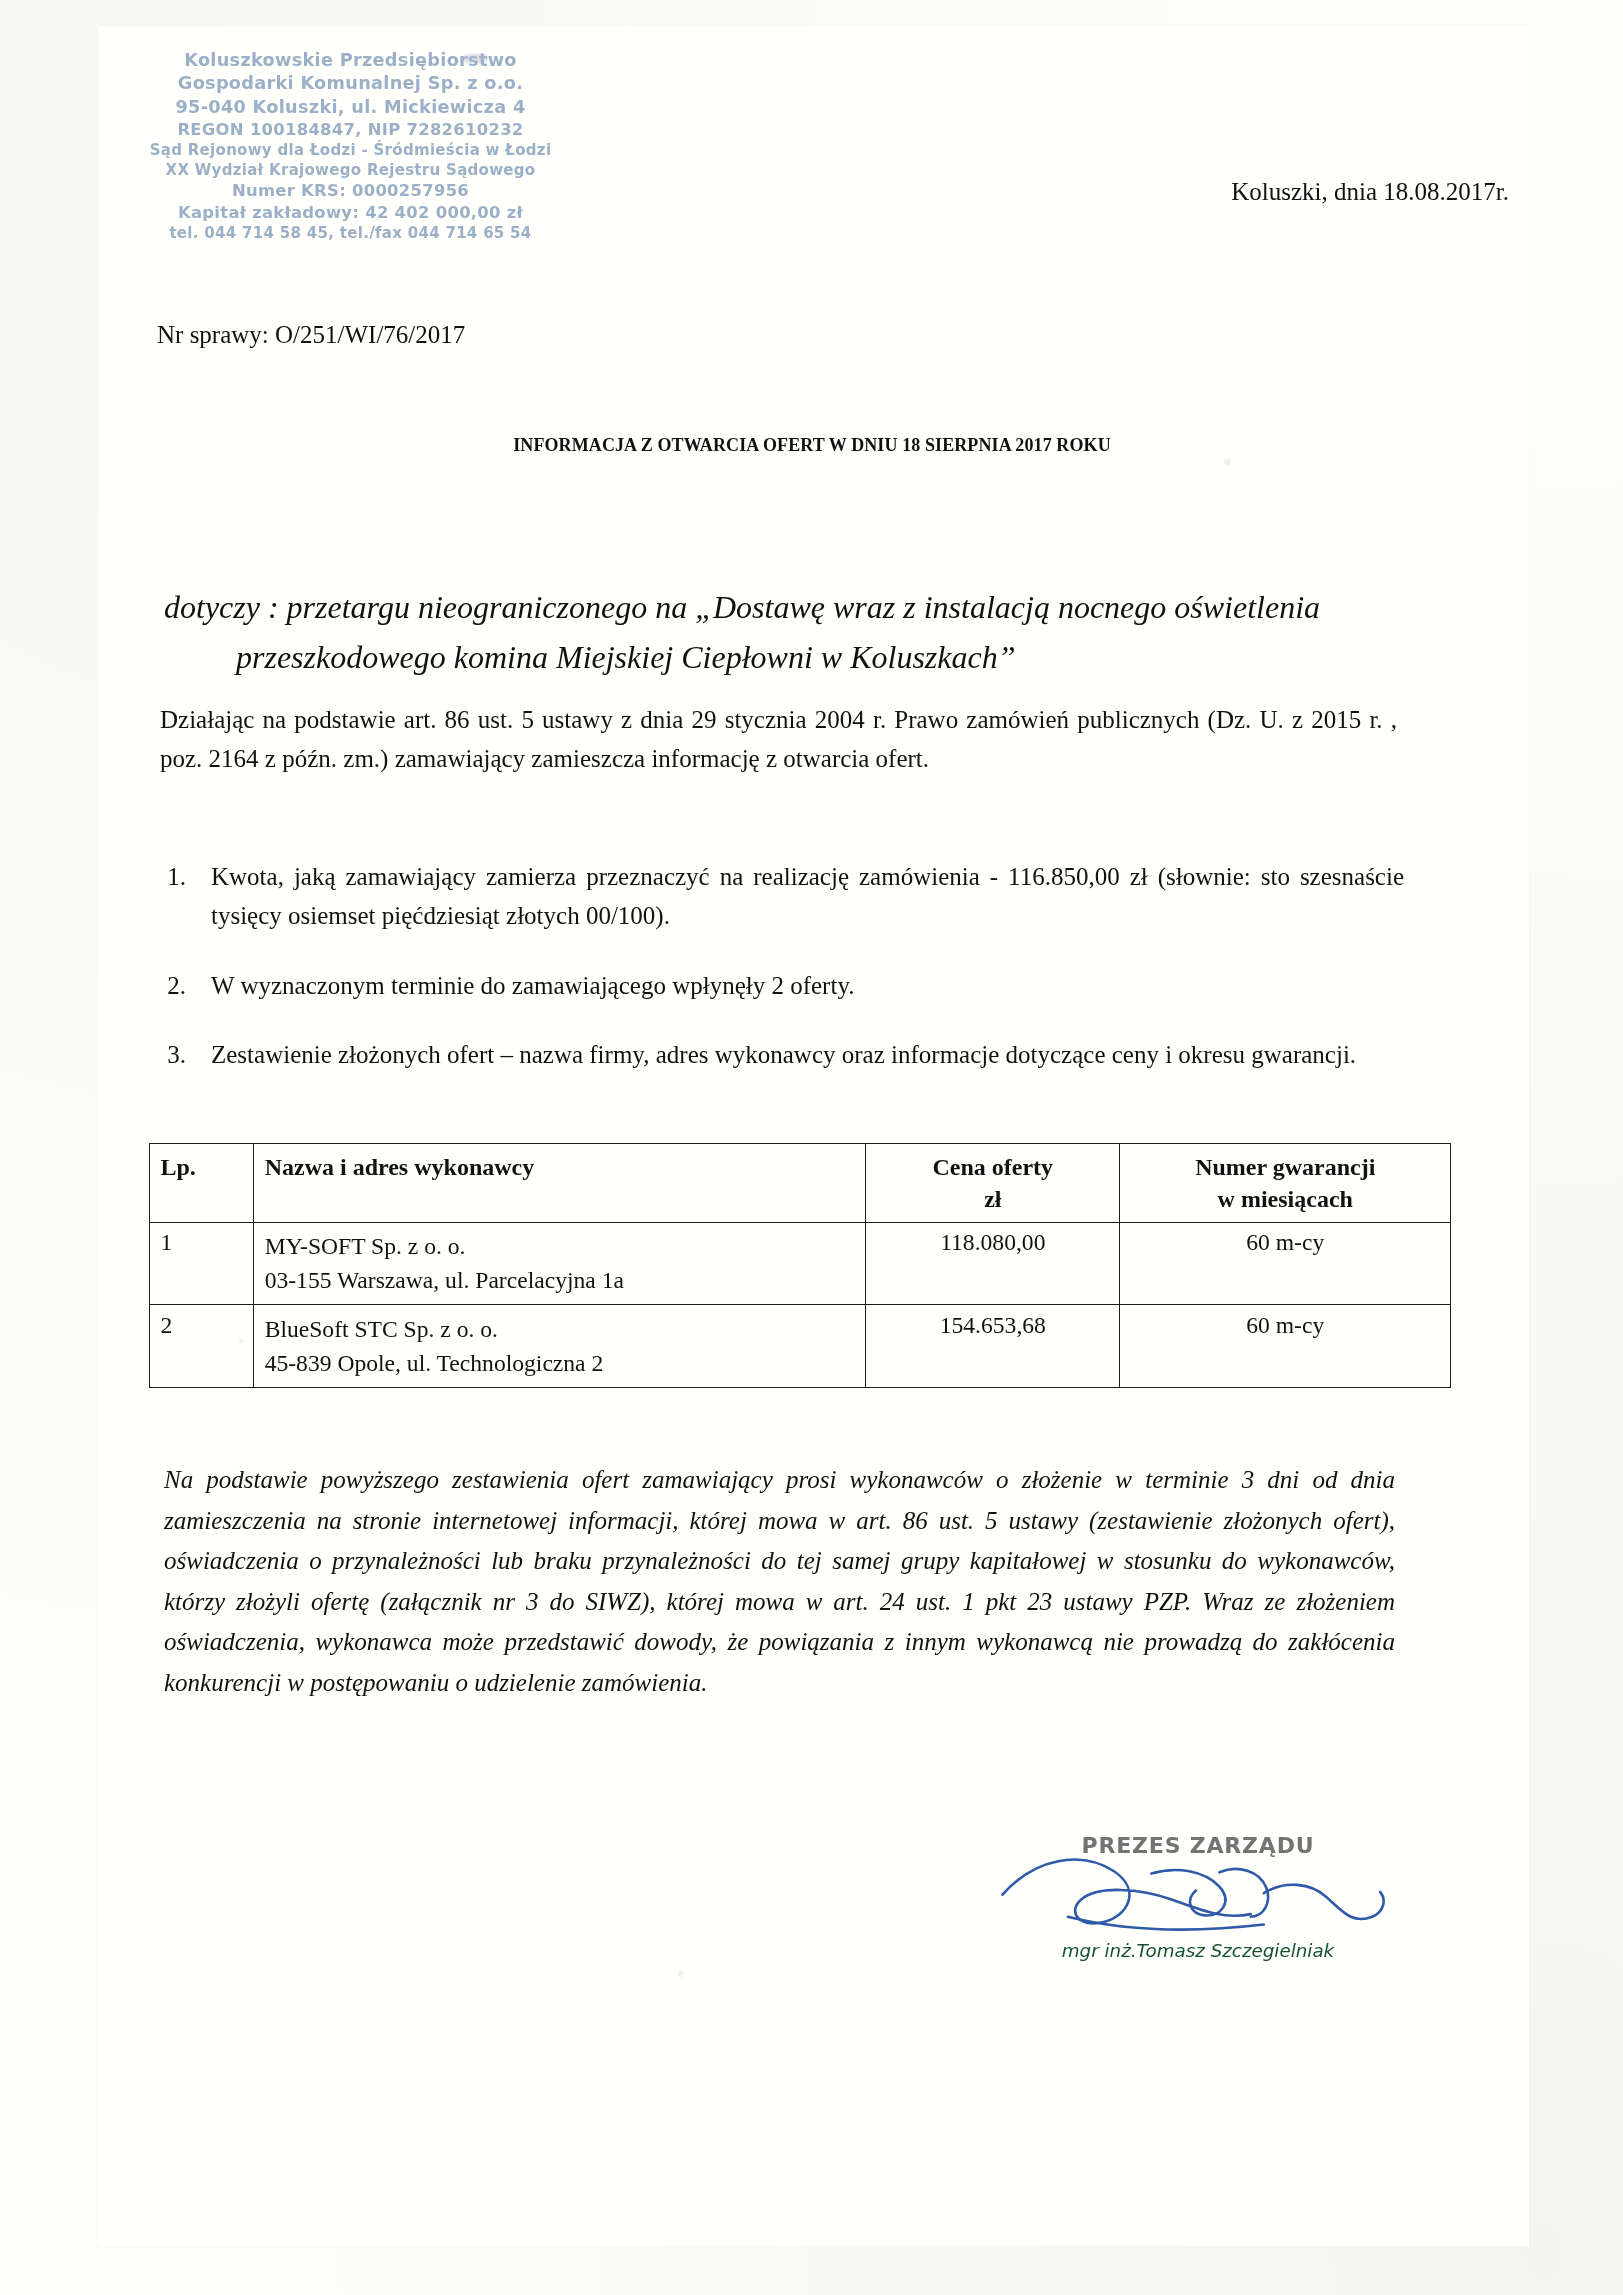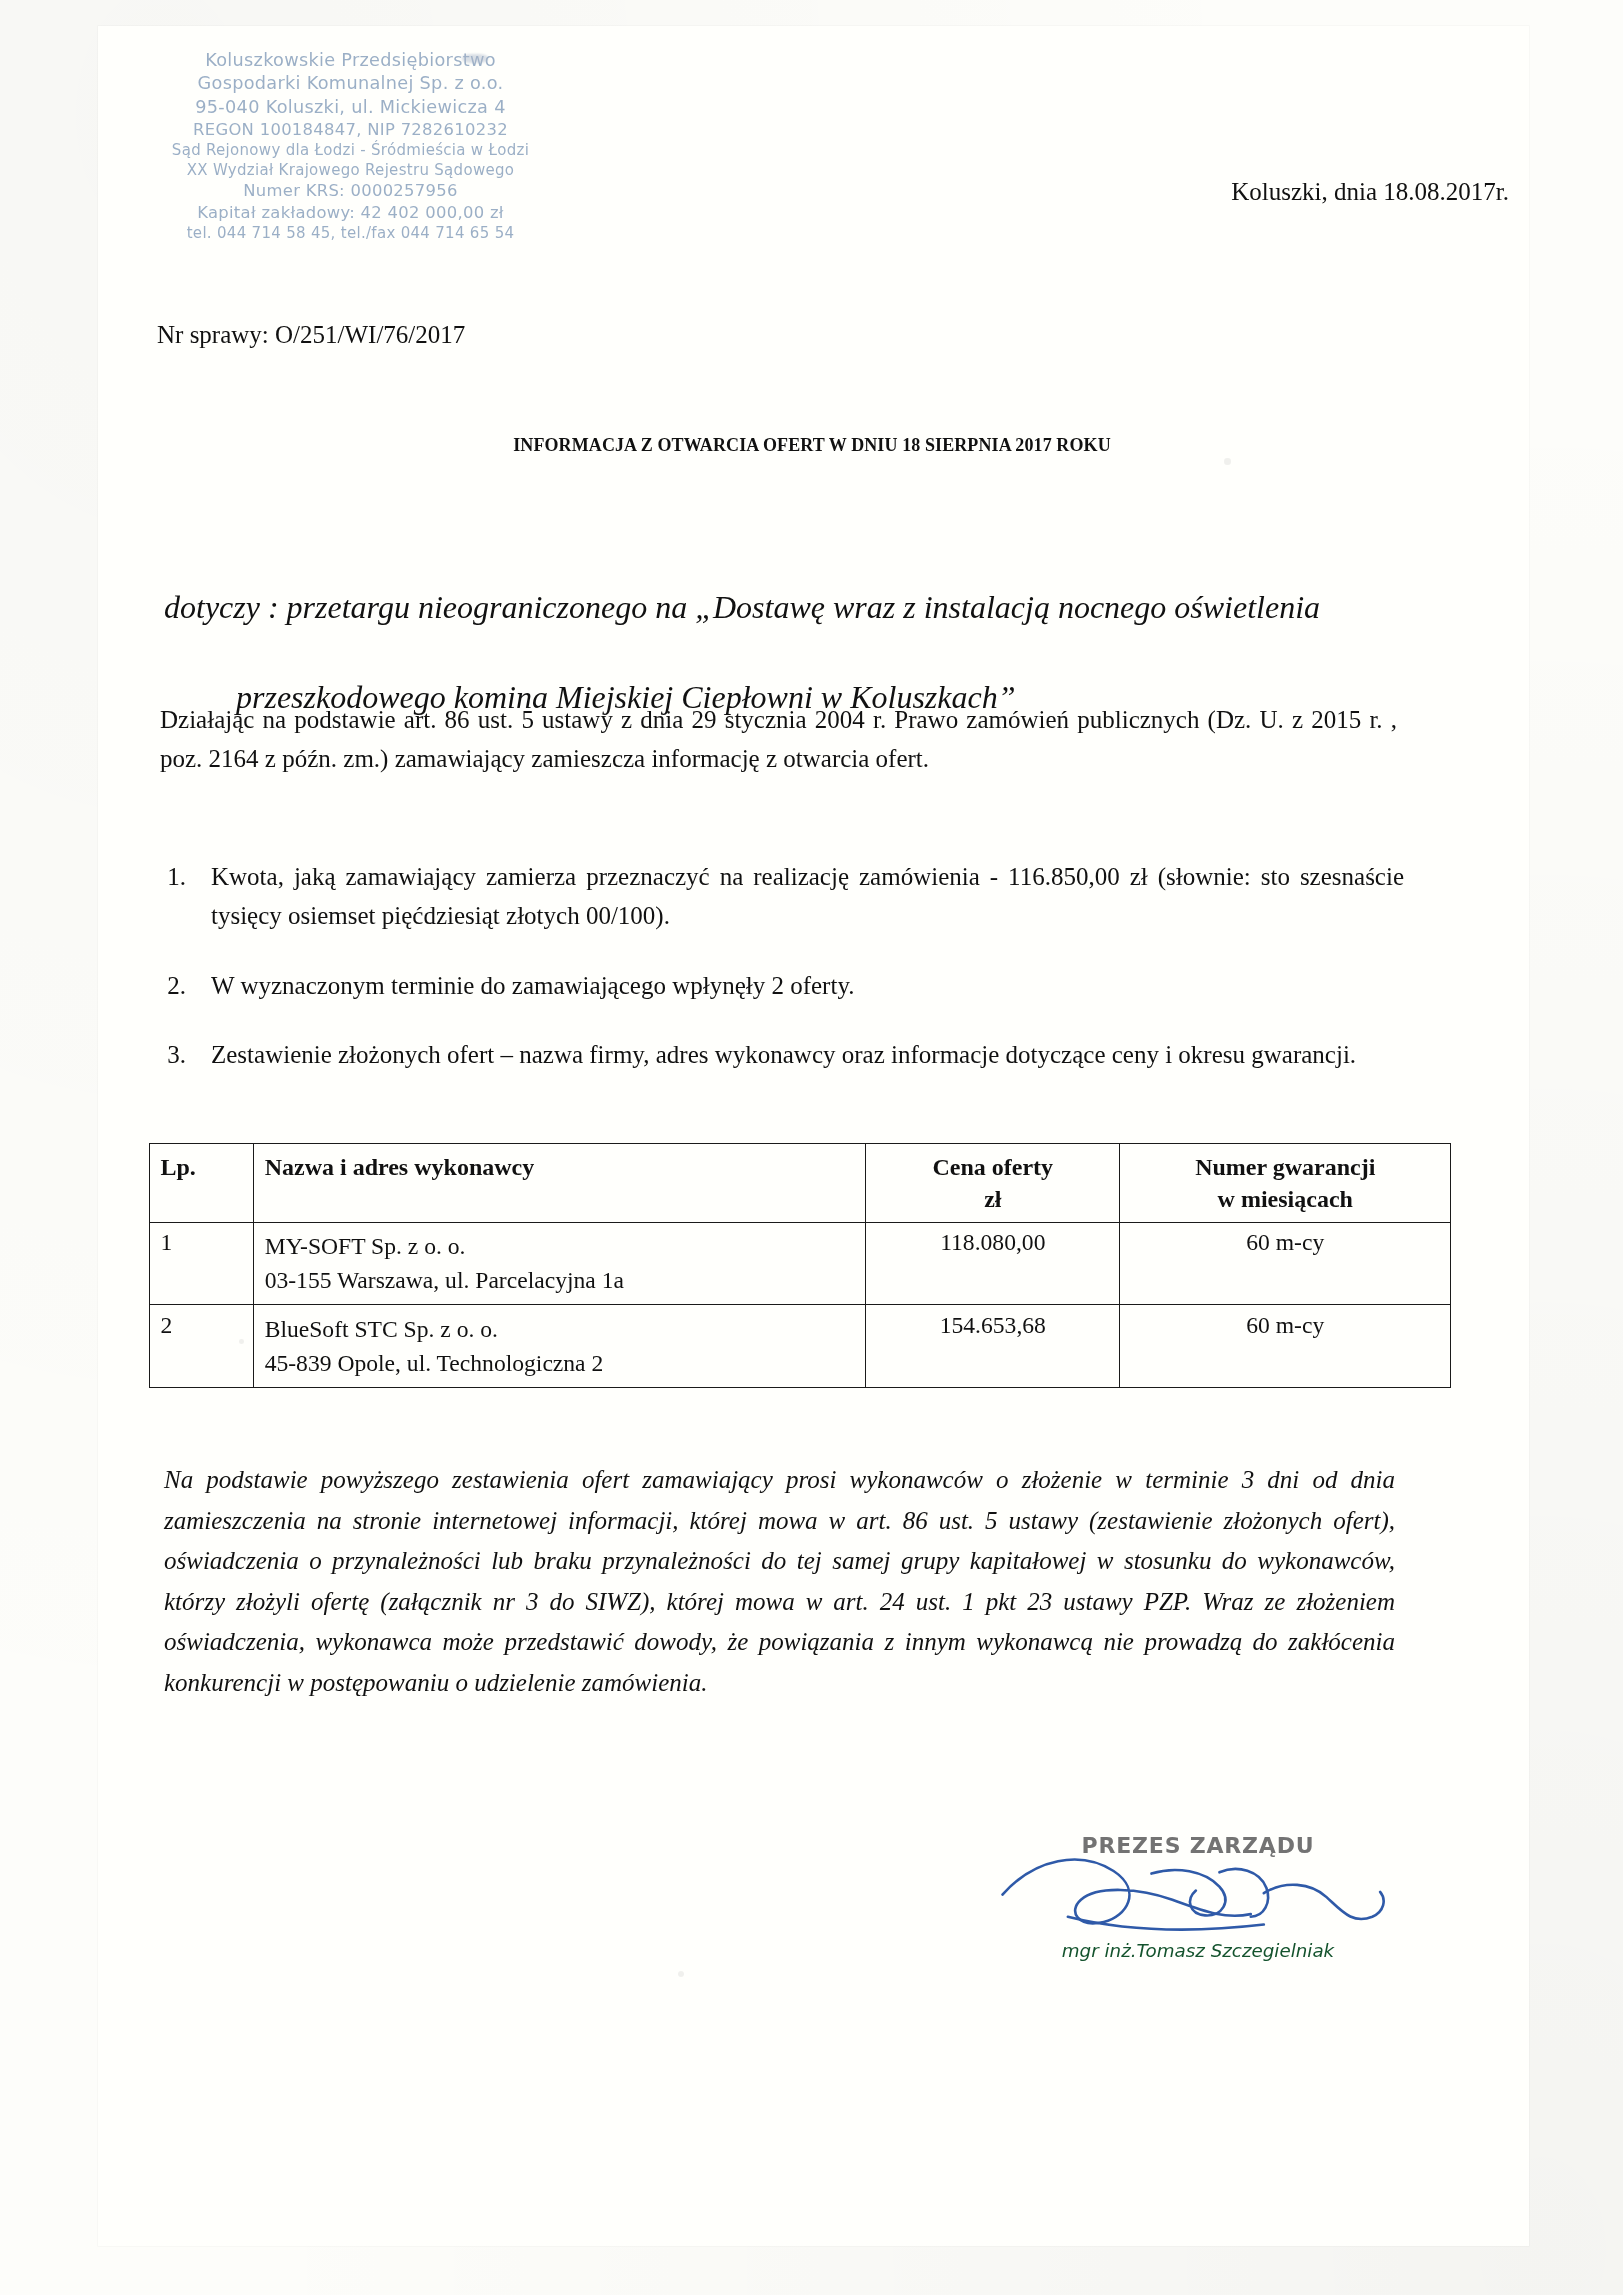--- a/index.html
+++ b/index.html
@@ -45,21 +45,21 @@
     width: 485px;
     color: #5f7fa6;
     font-family: "DejaVu Sans", sans-serif;
     font-size: 16.4px;
     line-height: 1.32;
     text-align: center;
     opacity: 0.62;
     letter-spacing: 0.3px;
     filter: blur(0.2px);
   }
-  .stamp div { white-space: nowrap; }
+  .stamp div { white-space: nowrap; font-weight: bold; }
   .stamp .s1 { font-size: 17.7px; }
   .stamp .s-small { font-size: 15px; }
 
   .stamp-smudge {
     position: absolute;
     left: 354px;
     top: 5.2px;
     width: 26px;
     height: 9.2px;
     background: rgba(120,140,170,0.45);
@@ -100,21 +100,21 @@
   .subject {
     position: absolute;
     left: 164px;
     top: 583px;
     width: 1224px;
     font-style: italic;
     font-size: 32px;
     line-height: 1.55;
     text-align: justify;
   }
-  .subject .l2 { display: block; padding-left: 72px; margin-top: 40px; }
+  .subject .l2 { display: block; padding-left: 72px; }
 
   
   .intro {
     position: absolute;
     left: 160px;
     top: 701px;
     width: 1237px;
     font-size: 25px;
     line-height: 1.55;
     text-align: justify;

